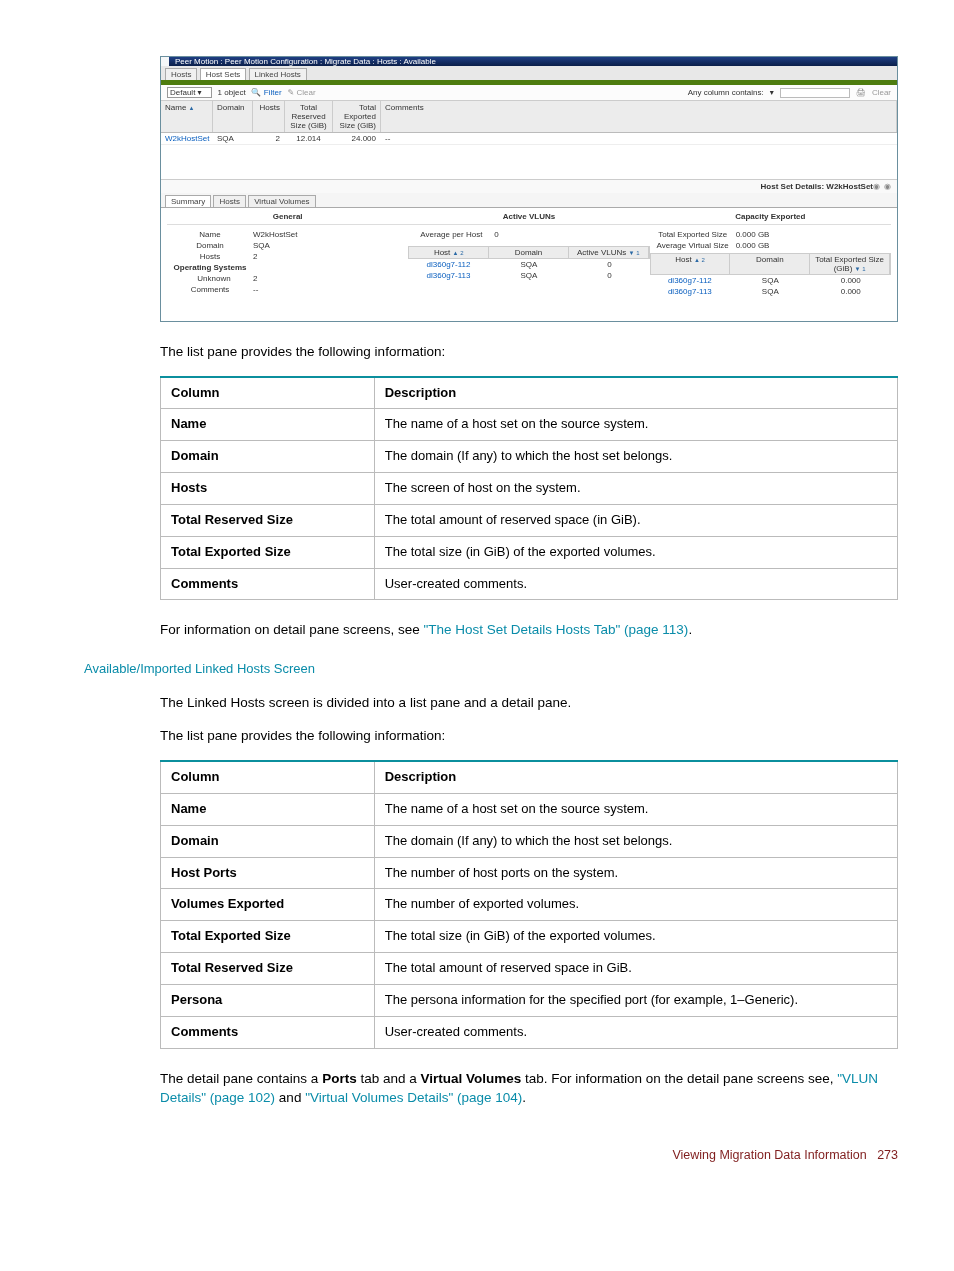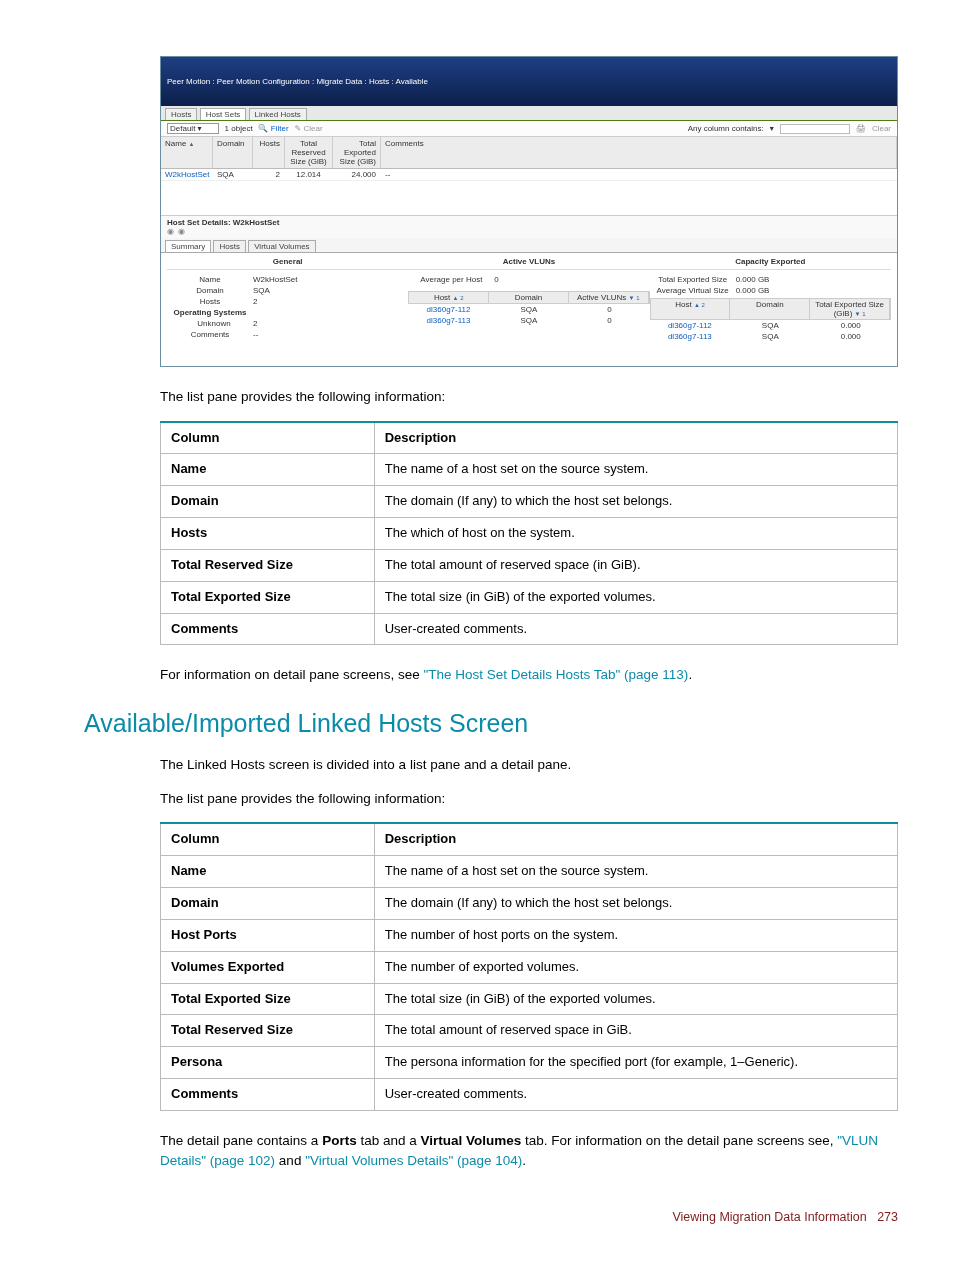--- a/index.html
+++ b/index.html
@@ -18,26 +18,27 @@
   .screenshot {
     border: 1px solid #6a8f9e;
     background: #f5f7f8;
     font-size: 8px;
     font-family: Verdana, Arial, sans-serif;
     color: #333;
   }
   .ss-title {
     background: linear-gradient(#1f3f84, #0b1f4a);
     color: #fff;
-    padding: 20px 6px;
+    padding: 0 6px;
     font-size: 8px;
+    margin-left: 8px;
   }
   .ss-tabs {
     padding: 2px 0 0 4px;
-    border-bottom: 1px solid #4d7c0f;
+    border-bottom: 5px solid #4d7c0f;
     background: #e8e8e8;
   }
   .ss-tab {
     display: inline-block;
     border: 1px solid #aaa;
     border-bottom: none;
     background: #f0f0f0;
     padding: 1px 5px;
     font-size: 8px;
     color: #444;
@@ -48,21 +49,21 @@
     display: flex;
     align-items: center;
     justify-content: space-between;
     border-bottom: 1px solid #ccc;
     background: #fcfcfc;
   }
   .ss-toolbar-left { display: flex; align-items: center; gap: 6px; }
   .ss-toolbar-right { display: flex; align-items: flex-start; gap: 6px; }
   .ss-select {
     border: 1px solid #999; background: #fff; font-size: 8px;
-    padding: 0 16px 0 2px; position: relative;
+    padding: 0 9px 0 2px; position: relative;
   }
   .ss-link { color: #0a5fbf; }
   .ss-grey { color: #999; }
   .ss-eraser { color: #999; }
   .ss-print { color: #777; }
   .ss-columns {
     display: flex;
     background: #ececec;
     border-bottom: 1px solid #bbb;
   }
@@ -84,23 +85,23 @@
   }
   .ss-row .cell.link { color: #0a5fbf; }
   .c-name { width: 52px; }
   .c-domain { width: 40px; }
   .c-hosts { width: 32px; text-align: right; }
   .c-trs { width: 48px; text-align: center; }
   .c-tes { width: 48px; text-align: right; }
   .c-comm { flex: 1; }
   .ss-list-gap { height: 34px; background: #fff; }
   .ss-details-header {
-    display: flex; justify-content: space-between;
+    display: flex; justify-content: flex-end;
     padding: 2px 6px; font-size: 8px; font-weight: bold; color: #333;
-    border-top: 1px solid #ccc; background: #f9f9f9; flex-direction: column;
+    border-top: 1px solid #ccc; background: #f9f9f9;
   }
   .ss-nav-icons { display: flex; gap: 4px; font-weight: normal; color: #888; }
   .ss-subtabs {
     padding: 2px 0 0 4px;
     border-bottom: 1px solid #aaa;
     background: #f5f5f5;
   }
   .ss-three {
     display: flex;
     background: #fff;
@@ -144,21 +145,21 @@
   .doc-table th {
     font-weight: bold;
     border-top: 2px solid #0b8f9d;
     background: #fff;
   }
   .doc-table tbody td:first-child { font-weight: bold; width: 29%; }
   .doc-link { color: #0a8ca9; text-decoration: none; }
   h2.section {
     color: #0a8ca9;
     font-weight: normal;
-    font-size: 25px;
+    font-size: 13px;
     margin: 20px 0 10px -76px;
   }
   .footer {
     text-align: right;
     font-size: 12.5px;
     color: #7f1d1d;
     margin: 40px 56px 40px 0;
   }
 </style>
 </head>
@@ -317,21 +318,21 @@
         <tr>
           <td>Name</td>
           <td>The name of a host set on the source system.</td>
         </tr>
         <tr>
           <td>Domain</td>
           <td>The domain (If any) to which the host set belongs.</td>
         </tr>
         <tr>
           <td>Hosts</td>
-          <td>The which of host on the system.</td>
+          <td>The screen of host on the system.</td>
         </tr>
         <tr>
           <td>Total Reserved Size</td>
           <td>The total amount of reserved space (in GiB).</td>
         </tr>
         <tr>
           <td>Total Exported Size</td>
           <td>The total size (in GiB) of the exported volumes.</td>
         </tr>
         <tr>

